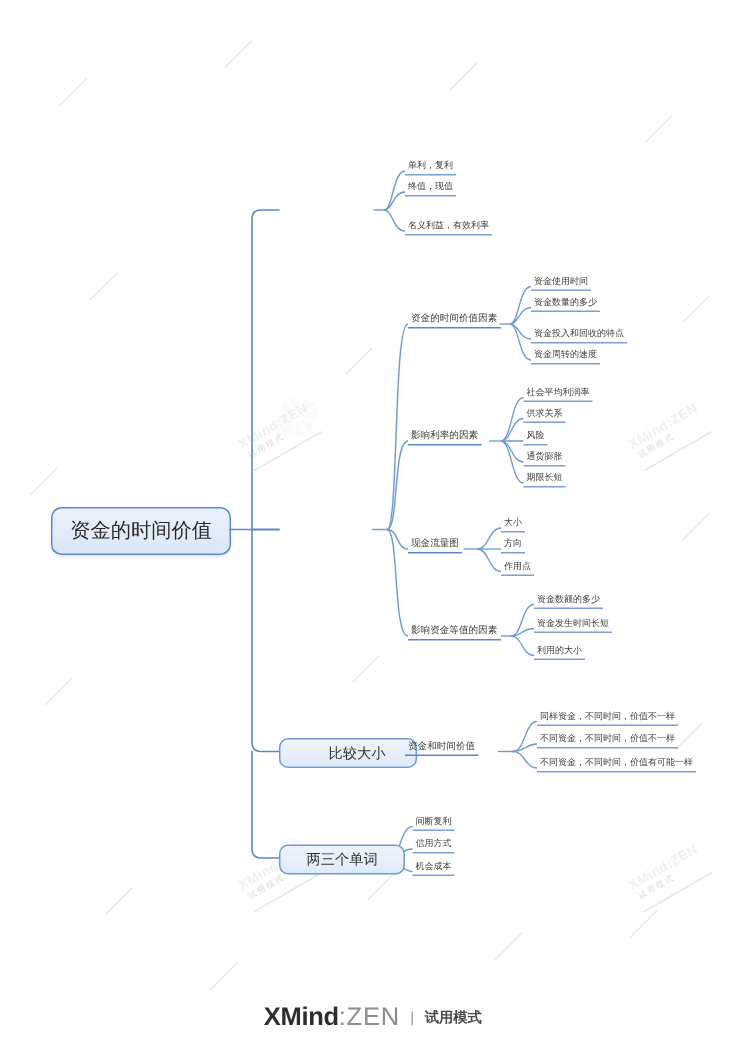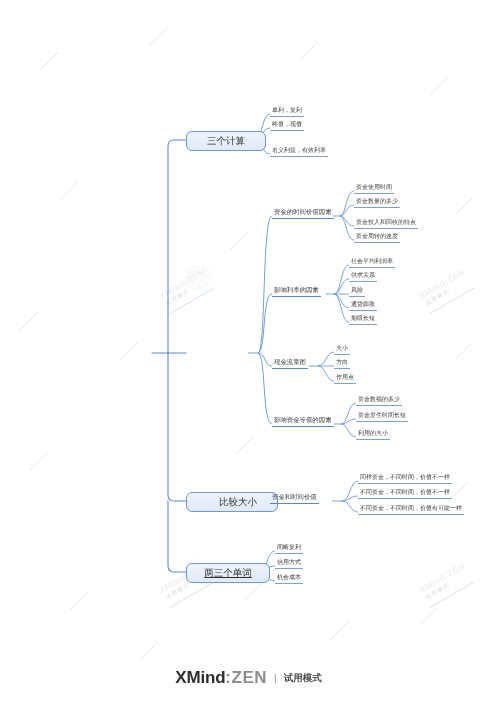--- a/index.html
+++ b/index.html
@@ -73,21 +73,21 @@
     padding:0 2px 1px 2px;
     border-bottom:1px solid #7aa0d6;
   }
   
   .footer{
     position:absolute;left:0;right:0;bottom:14px;
     text-align:center;z-index:3;
     display:flex;align-items:center;justify-content:center;gap:6px;
   }
   .f-x{font-size:17px;font-weight:700;color:#2e2e2e;letter-spacing:-.2px;}
-  .f-zen{font-size:17px;font-weight:700;color:#8d8d8d;letter-spacing:.5px;}
+  .f-zen{font-size:17px;font-weight:400;color:#8d8d8d;letter-spacing:.5px;}
   .f-bar{font-size:10px;color:#9a9a9a;padding:0 1px;}
   .f-mode{font-size:9.5px;color:#4a4a4a;font-weight:700;}
 </style>
 </head>
 <body>
 
 <div id="canvas">
 
   <div class="wm-layer">
     <div class="wm" style="left:160px;top:278px;">
@@ -213,24 +213,24 @@
     <g fill="none" stroke="#6e99d2" stroke-width=".9">
       <path d="M252 572 L260 572"></path>
       <path d="M260 572 C267 572 267 551 275 551"></path>
       <path d="M260 572 C267 572 267 566 275 566"></path>
       <path d="M260 572 C267 572 267 581 275 581"></path>
     </g>
   </svg>
 
   <div class="layer">
 
-
-    <div class="node branch" style="left:186px;top:131px;width:62px;">
-      <span>三个计算</span>
-    </div>
+    <div class="node root">
+      <span>资金的时间价值</span>
+    </div>
+
     <div class="node leaf" style="left:270px;top:104px;">
       <span>单利，复利</span>
     </div>
     <div class="node leaf" style="left:270px;top:118px;">
       <span>终值，现值</span>
     </div>
     <div class="node leaf" style="left:270px;top:144px;">
       <span>名义利益，有效利率</span>
     </div>
 
@@ -305,21 +305,21 @@
     <div class="node leaf" style="left:358px;top:471px;">
       <span>同样资金，不同时间，价值不一样</span>
     </div>
     <div class="node leaf" style="left:358px;top:486px;">
       <span>不同资金，不同时间，价值不一样</span>
     </div>
     <div class="node leaf" style="left:358px;top:502px;">
       <span>不同资金，不同时间，价值有可能一样</span>
     </div>
 
-    <div class="node branch" style="left:186px;top:563px;width:66px;text-decoration:underline;">
+    <div class="node branch" style="left:186px;top:563px;width:66px;">
       <span>两三个单词</span>
     </div>
     <div class="node leaf" style="left:275px;top:541px;">
       <span>间断复利</span>
     </div>
     <div class="node leaf" style="left:275px;top:556px;">
       <span>信用方式</span>
     </div>
     <div class="node leaf" style="left:275px;top:571px;">
       <span>机会成本</span>

